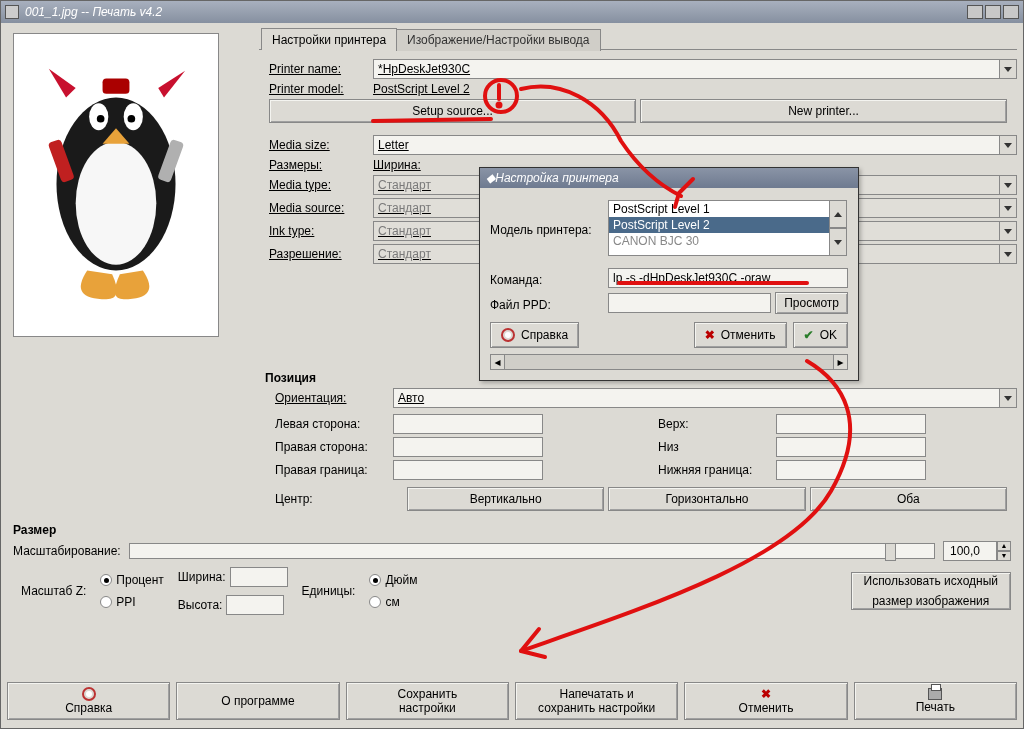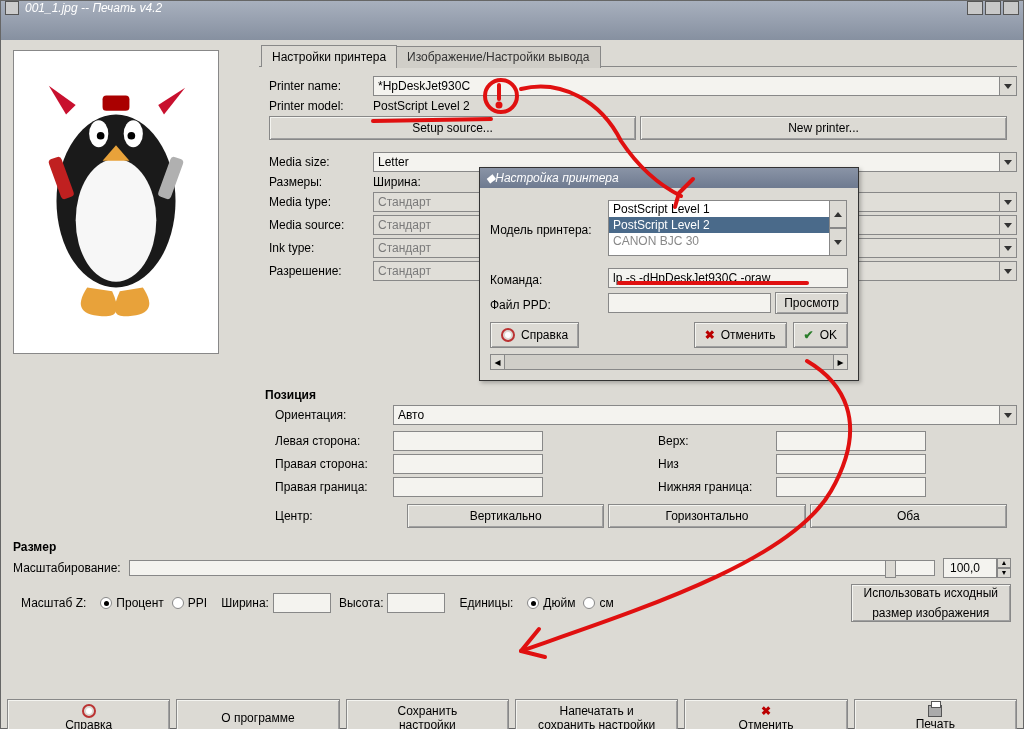--- a/index.html
+++ b/index.html
@@ -11,38 +11,38 @@
  --border-light:#fff;
  --input-bg:#f4f3ef;
  --input-bg-dis:#e0ded8;
  --select-hl:#4a6a8a;
  --titlebar:#7e8aa0;
  --red:#e01010;
 }
 *{box-sizing:border-box;font-family:Tahoma,Verdana,sans-serif;font-size:12px;color:var(--text);}
 body{margin:0;background:#9aa;width:1024px;height:729px;overflow:hidden;}
 .app-window{position:absolute;left:0;top:0;width:1024px;height:729px;background:var(--bg);border:1px solid #666;}
-.titlebar{height:39px;background:linear-gradient(#a8b0be,#8690a0);display:flex;align-items:flex-start;padding:0 4px;font-style:italic;color:#fff;}
+.titlebar{height:22px;background:linear-gradient(#a8b0be,#8690a0);display:flex;align-items:center;padding:0 4px;font-style:italic;color:#fff;}
 .titlebar .wicon{width:14px;height:14px;margin-right:6px;border:1px solid #555;background:#ccc;display:inline-block;}
 .titlebar-title{color:#fff;}
 .titlebar .spacer{flex:1;}
 .tbtn{width:16px;height:14px;margin-left:2px;background:#c8c8c8;border:1px solid #555;}
 .app-body{padding:4px 6px 0 6px;position:relative;height:calc(100% - 22px);}
 .top-area{display:flex;gap:6px;height:338px;}
 .preview-wrap{width:246px;padding:6px;}
 .preview{width:206px;height:304px;background:#fff;border:1px solid var(--border-dark);box-shadow:inset 1px 1px 0 #fff;position:relative;overflow:hidden;}
 .right-pane{flex:1;position:relative;}
 .tabs{display:flex;padding-left:2px;}
 .tab{padding:4px 10px 3px;background:var(--bg);border:1px solid var(--border-dark);border-bottom:none;margin-right:-1px;position:relative;top:1px;white-space:nowrap;}
 .tab.active{background:var(--bg);z-index:3;font-weight:normal;}
 .tab.inactive{background:var(--bg2);top:2px;padding-top:3px;padding-bottom:3px;color:#333;}
 .tab-body{border:1px solid var(--border-dark);border-left:none;border-right:none;border-bottom:none;padding-top:6px;}
 .row{display:flex;align-items:center;margin:3px 0;}
 .lbl{width:104px;text-align:left;white-space:nowrap;}
-.row.indent{padding-left:10px;}
+.row.indent{padding-left:10px;text-decoration:underline;}
 input.t, select.t{height:20px;border:1px solid var(--border-dark);background:var(--input-bg);padding:2px 4px;width:100%;}
 .disabled{background:var(--input-bg-dis) !important;color:var(--grey-text) !important;}
 .combo{position:relative;flex:1;display:flex;}
 .combo input{flex:1;border-right:none;}
 .combo .cbtn{width:18px;border:1px solid var(--border-dark);background:var(--bg);display:flex;align-items:center;justify-content:center;}
 .btn{height:24px;border:1px solid var(--border-dark);background:var(--bg);box-shadow:inset 1px 1px 0 #f4f4f0,inset -1px -1px 0 #a0a0a0;padding:0 8px;display:inline-flex;align-items:center;justify-content:center;gap:6px;cursor:default;}
 .btn.full{flex:1;}
 .fieldset-label{font-weight:bold;margin:6px 0 2px 0;}
 .btnrow{display:flex;gap:4px;margin-top:2px;}
 .dual-cols{display:flex;gap:34px;}
@@ -56,21 +56,21 @@
 .scale-row{display:flex;align-items:center;gap:8px;margin:4px 0;}
 .slider-track{flex:1;height:16px;background:var(--input-bg);border:1px solid var(--border-dark);position:relative;}
 .slider-thumb{position:absolute;right:38px;top:-1px;width:11px;height:18px;background:var(--bg);border:1px solid var(--border-dark);}
 .spin{display:flex;}
 .spin input{width:54px;text-align:right;padding-right:16px;}
 .spin-btns{display:flex;flex-direction:column;width:14px;}
 .spin-btns div{flex:1;border:1px solid var(--border-dark);background:var(--bg);font-size:7px;line-height:7px;text-align:center;}
 .sz3{display:flex;align-items:center;gap:14px;margin:6px 0 0 8px;}
 .radio{width:12px;height:12px;border:1px solid var(--border-dark);border-radius:50%;display:inline-flex;align-items:center;justify-content:center;background:#fff;}
 .radio.on::after{content:"";width:5px;height:5px;background:#000;border-radius:50%;}
-.small-col{display:flex;flex-direction:row;gap:8px;}
+.small-col{display:flex;flex-direction:column;gap:8px;}
 .bottom-bar{position:absolute;left:6px;right:6px;bottom:8px;display:flex;gap:6px;}
 .bottom-bar .btn{flex:1;height:38px;flex-direction:column;gap:0;line-height:14px;}
 .ico{width:14px;height:14px;display:inline-block;}
 .ico-help{border:2px solid #b33;border-radius:50%;position:relative;}
 .ico-help::after{content:"";width:6px;height:6px;background:#fff;border-radius:50%;position:absolute;left:2px;top:2px;}
 .ico-x{color:#b00;font-weight:bold;}
 .ico-ok{color:#2a7d2a;font-weight:bold;}
 .ico-print{border:1px solid #555;width:14px;height:12px;position:relative;background:#aaa;}
 .ico-print::before{content:"";position:absolute;top:-5px;left:2px;width:8px;height:5px;background:#fff;border:1px solid #555;}
 .triangle-down{width:0;height:0;border-left:4px solid transparent;border-right:4px solid transparent;border-top:5px solid #333;}

